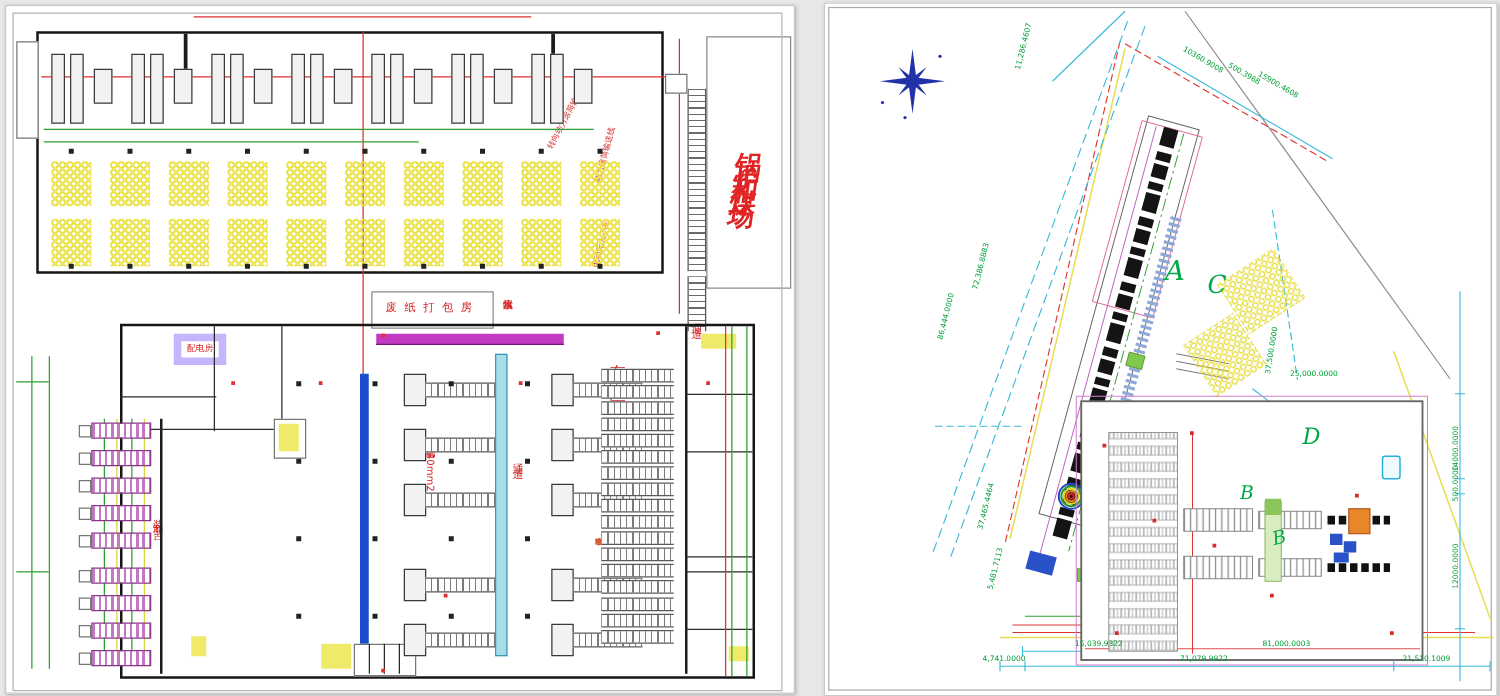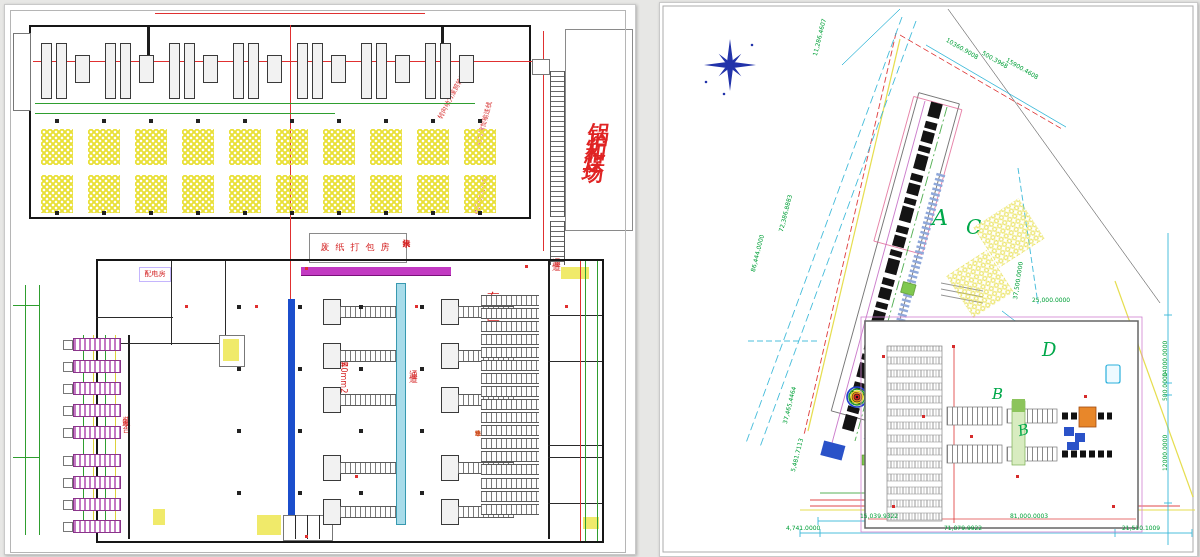--- a/index.html
+++ b/index.html
@@ -41,40 +41,40 @@
 </style>
 </head>
 <body>
 
 <div class="sheet" id="left-sheet" style="left:4px;top:4px;width:630px;height:549px">
 
   <div class="boilerbox" style="left:560px;top:24px;width:66px;height:200px">
     <div class="boilertext">锅炉和煤场</div>
   </div>
 
-  <div class="roombox" style="left:304px;top:228px;width:96px;height:28px">
+  <div class="roombox" style="left:292px;top:228px;width:96px;height:28px">
     <span class="redtext" style="position:static;font-size:9px;letter-spacing:6px">废纸打包房</span>
   </div>
 
   <div class="redtext vtext" style="left:396px;top:228px;height:34px;font-size:8px">污水收集</div>
 
   <div class="redtext" style="left:432px;top:112px;font-size:6.5px;transform:rotate(-62deg);transform-origin:0 0">转向动力滚筒输送线</div>
   <div class="redtext" style="left:470px;top:140px;font-size:6.5px;transform:rotate(-75deg);transform-origin:0 0">动力滚筒输送线</div>
   <div class="redtext" style="left:468px;top:208px;font-size:6.5px;transform:rotate(-75deg);transform-origin:0 0">电动无人小车</div>
 
   <div class="redtext vtext" style="left:481px;top:276px;height:80px;font-size:13px;letter-spacing:9px">存放区</div>
 
   <div class="redtext vtext" style="left:403px;top:358px;height:40px;font-size:9px;letter-spacing:4px">通道</div>
   <div class="redtext vtext" style="left:546px;top:246px;height:40px;font-size:9px;letter-spacing:4px">通道</div>
 
   <div class="redtext vtext" style="left:334px;top:346px;height:130px;font-size:8px">切纸Φ240mm2</div>
 
   <div class="redtext vtext" style="left:116px;top:404px;height:44px;font-size:8px;letter-spacing:3px">装卸平台</div>
 
-  <div style="position:absolute;left:134px;top:262px;width:30px;height:13px;border:1px solid #c4b5fd;display:flex;align-items:center;justify-content:center">
+  <div style="position:absolute;left:134px;top:262px;width:30px;height:13px;border:6px solid #c4b5fd;display:flex;align-items:center;justify-content:center">
     <span style="color:#d42222;font-size:7px;line-height:1">配电房</span>
   </div>
 
   <div class="vtext" style="position:absolute;left:468px;top:420px;height:34px;font-size:6px;color:#cc4412">小车轨道</div>
 <div class="frame g" style="left: 5px; top: 5px; width: 614px; height: 541px;"></div>
     <div class="wall g" style="left: 24px; top: 20px; width: 498px; height: 190px;"></div>
     <div class="thin g" style="left: 8px; top: 28px; width: 16px; height: 76px;"></div>
     <div class="c-red g" style="left: 28px; top: 56px; width: 506px; height: 1px;"></div>
     <div class="c-red g" style="left: 285px; top: 20px; width: 1px; height: 514px;"></div>
     <div class="c-red g" style="left: 538px; top: 26px; width: 1px; height: 220px;"></div>

